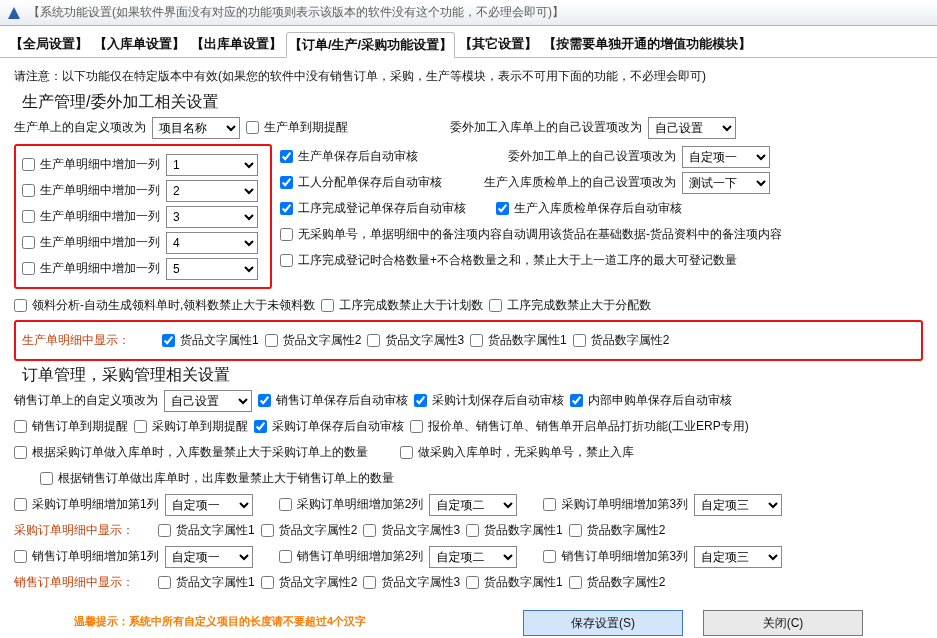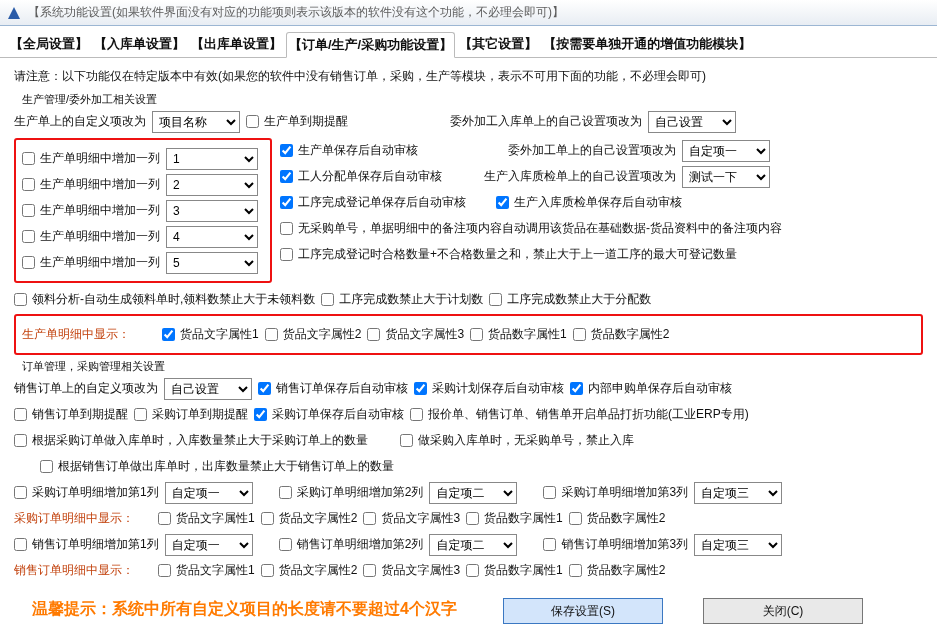--- a/index.html
+++ b/index.html
@@ -12,25 +12,25 @@
   .body { padding:4px 14px; border-top:1px solid #bbb; margin-top:-1px; }
   .row { display:flex; align-items:center; gap:0; margin:3px 0; line-height:23px; flex-wrap:wrap; }
   .row > * { margin-right:6px; }
   .chk { display:inline-flex; align-items:center; gap:3px; }
   .chk input { margin:0 2px 0 0; }
   select, input[type=text] { font-family:inherit; font-size:12px; height:22px; border:1px solid #888; background:#fff; padding:0 2px; }
   select { min-width:88px; }
   .sel-w1 { width:88px; }
   .sel-w2 { width:92px; }
   .redbox { border:2px solid #e11; border-radius:3px; padding:4px 6px; margin:2px 0; }
-  .sectionlabel { font-size:11px; margin:4px 0 0 8px; }
-  .bottom-btns { display:flex; gap:40px; justify-content:center; margin:10px 0 6px 0; }
+  .sectionlabel { font-size:16px; margin:4px 0 0 8px; }
+  .bottom-btns { display:flex; gap:20px; justify-content:center; margin:10px 0 6px 0; }
   .btn { width:160px; height:26px; border:1px solid #777; background:#e9e9e9; cursor:pointer; display:flex; align-items:center; justify-content:center; }
   .btn.primary { background:#d3e5fb; border-color:#3b78c2; }
-  .hint { color:#ff7a00; margin-left:18px; font-size:16px; font-weight:bold; }
+  .hint { color:#ff7a00; margin-left:60px; font-size:11px; font-weight:bold; }
   a.blue { color:#c2410c; text-decoration:none; }
 </style>
 </head>
 <body>
 
 <div class="titlebar">
   <svg width="16" height="16" viewBox="0 0 16 16">
       <path d="M2 14 L8 2 L14 14 Z" fill="#2b5ca8"></path>
     </svg>
   <span>【系统功能设置(如果软件界面没有对应的功能项则表示该版本的软件没有这个功能，不必理会即可)】</span>

